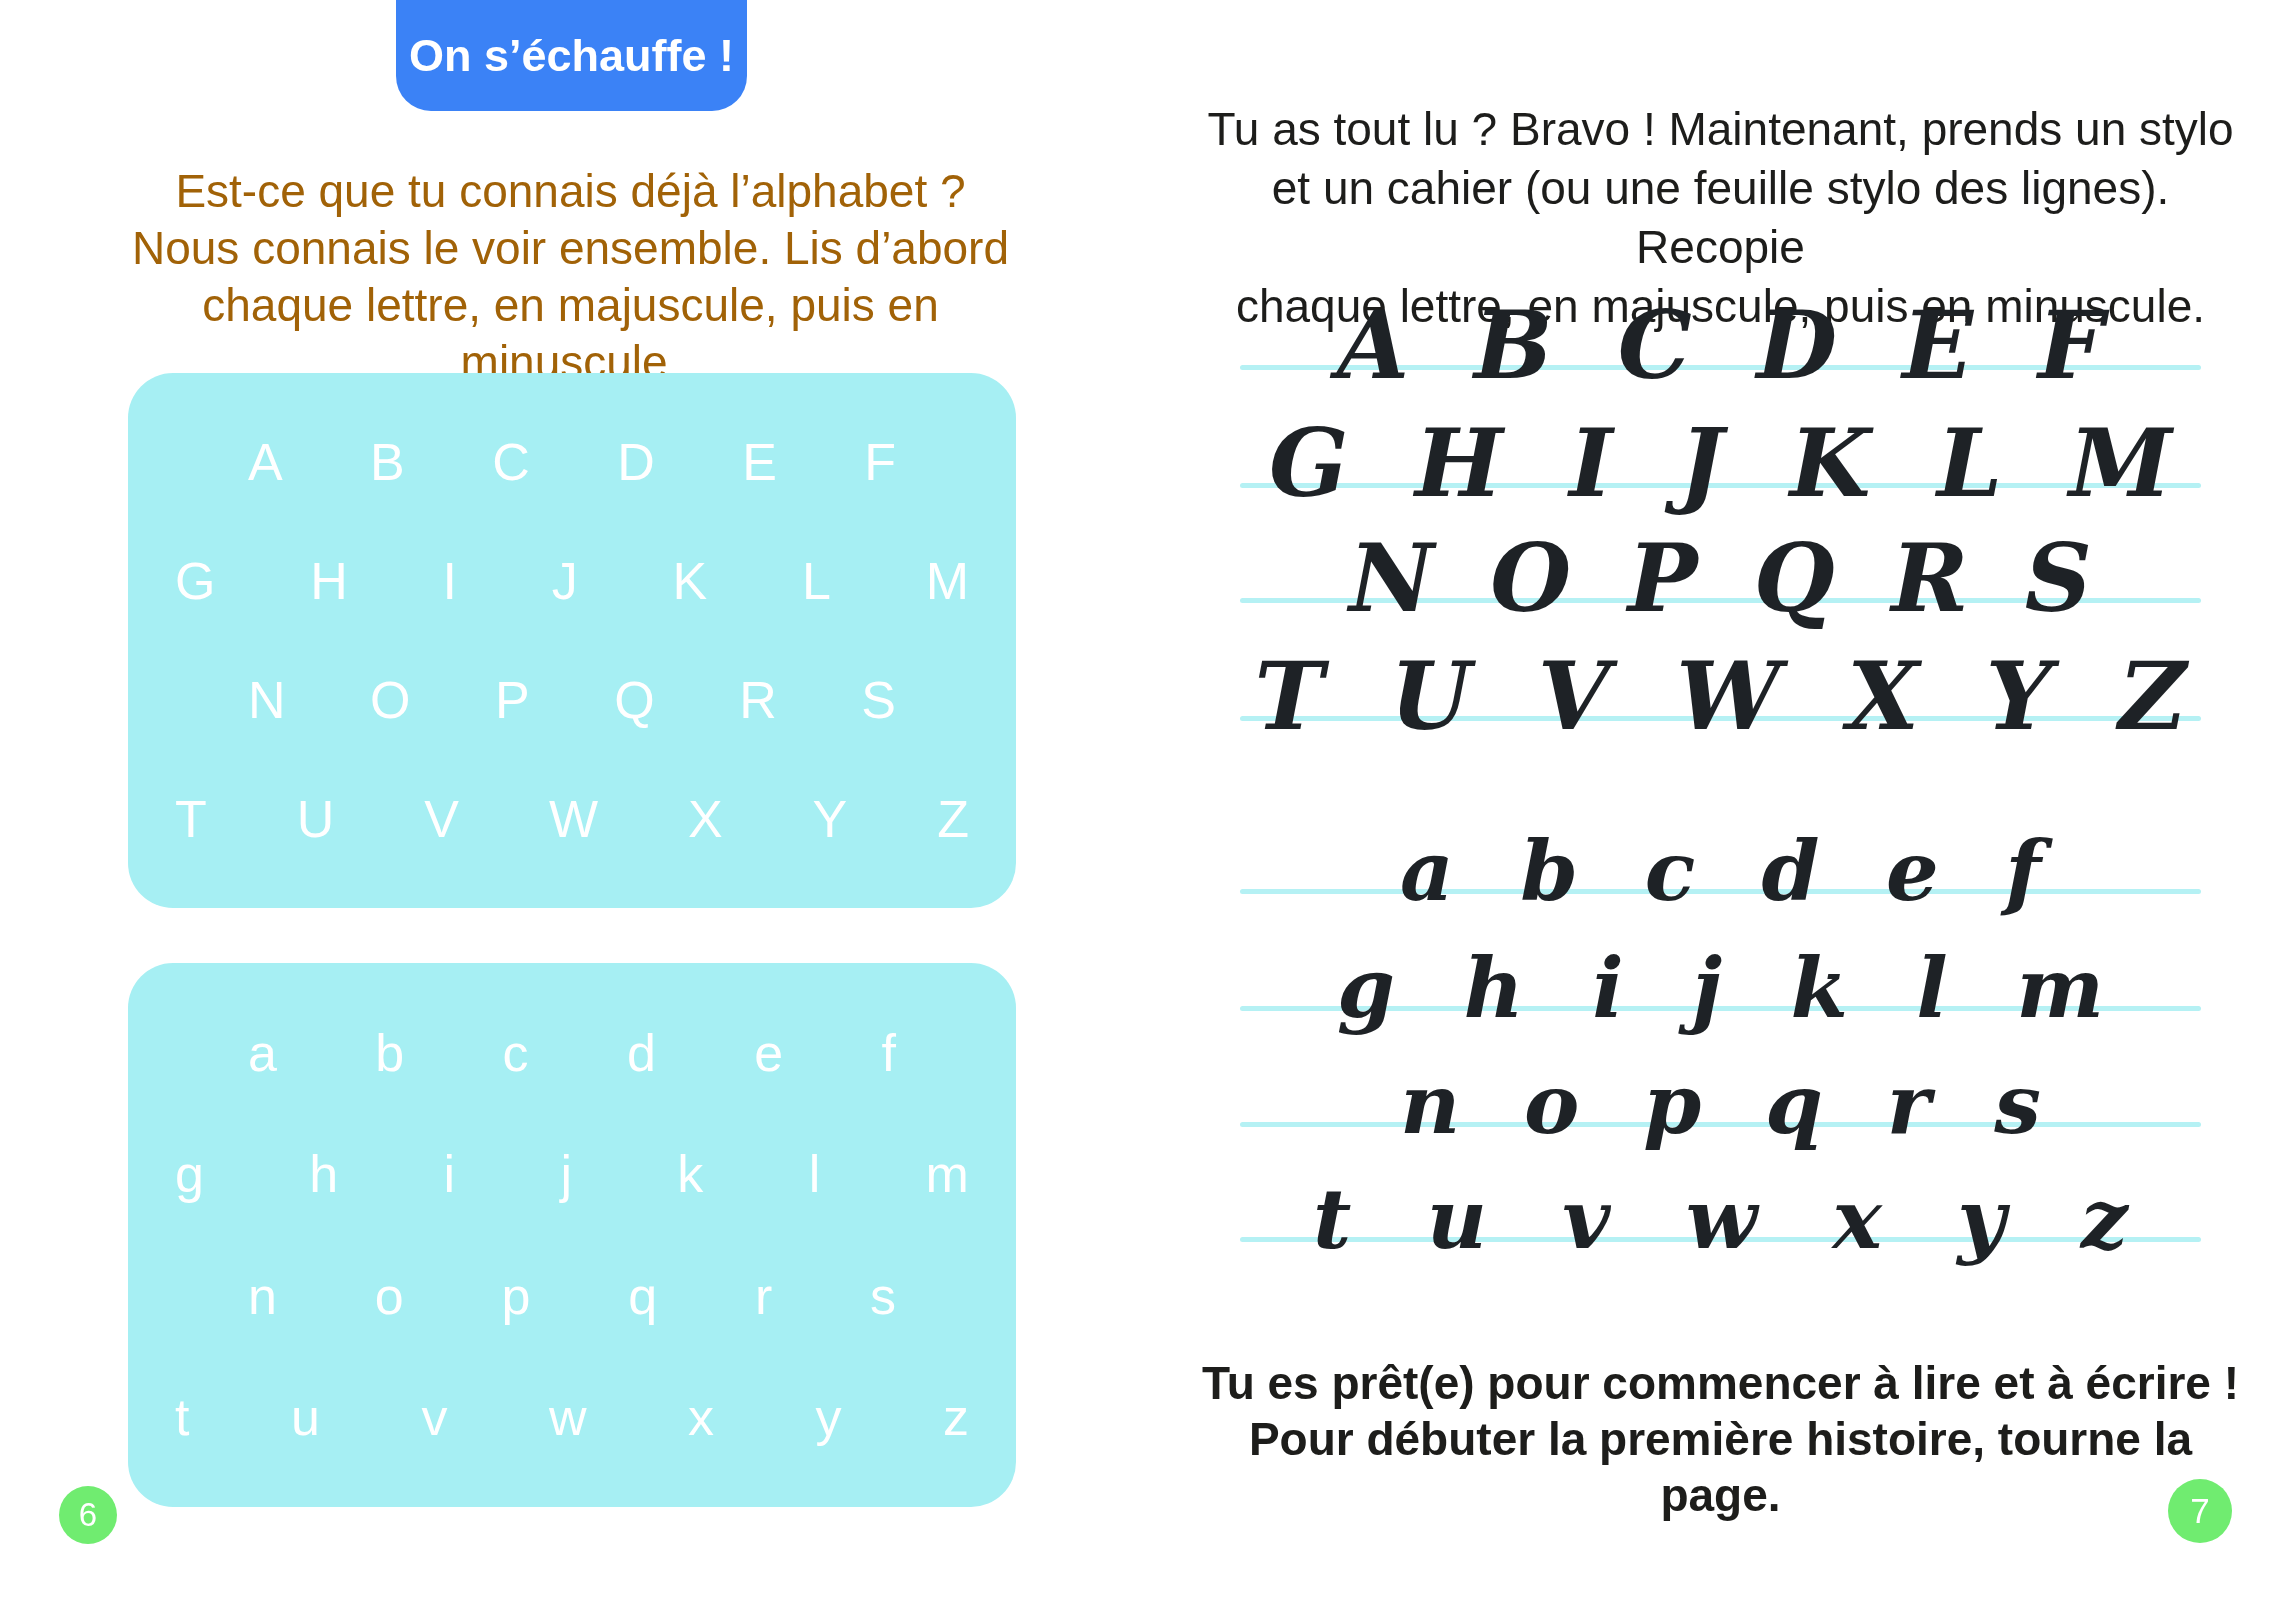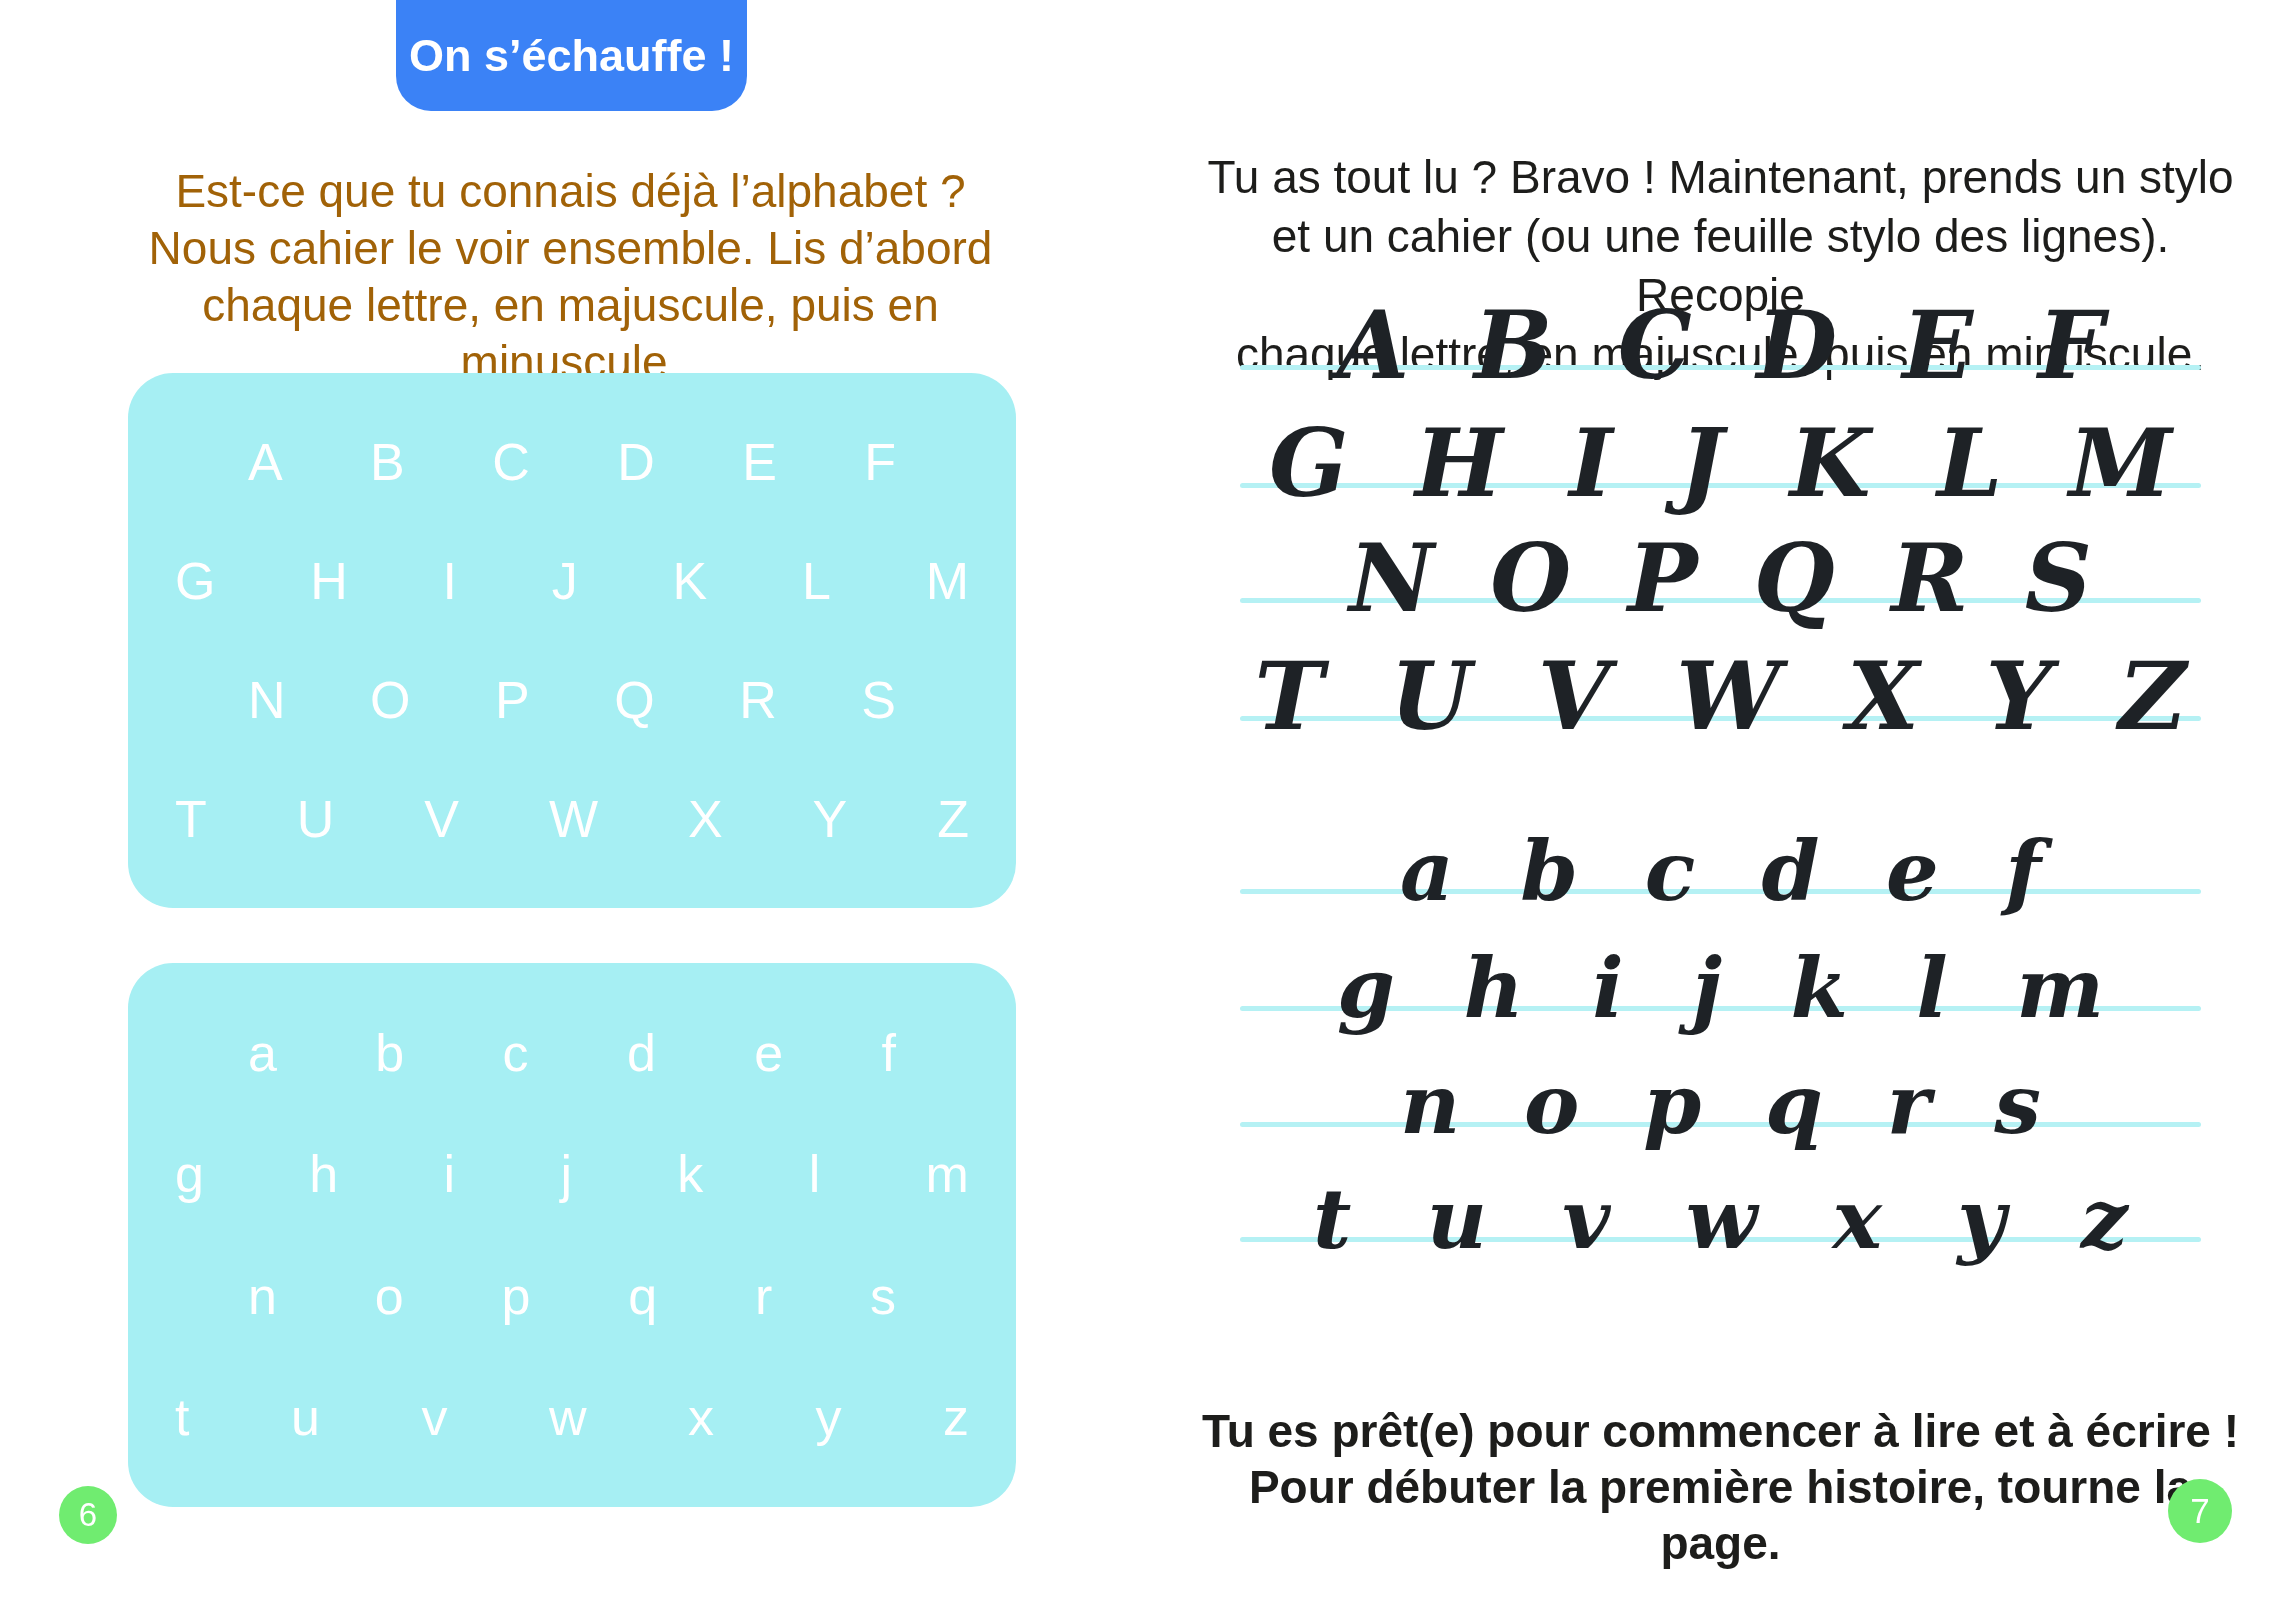--- a/index.html
+++ b/index.html
@@ -31,21 +31,21 @@
   .abox-row{
     display:flex;justify-content:space-between;
     color:#ffffff;font-size:52px;font-weight:400;line-height:1;
   }
   .abox-row.in7{padding:0 47px;}
   .abox-row.in6{padding:0 120px;}
   
   .rtext{
     position:absolute;left:1187px;width:1067px;
     text-align:center;color:#1D1D1B;
-    font-size:46px;line-height:59px;margin-top:48px;
+    font-size:46px;line-height:59px;
   }
   .rtext.bottom{line-height:56px;}
   .cur-row{
     position:absolute;left:1240px;width:961px;height:122px;
   }
   .rule{
     position:absolute;left:0;right:0;bottom:0;height:4.9px;
     background:#B5F1F4;border-radius:2.9px;
   }
   .cur-letters{
@@ -69,21 +69,21 @@
 <body>
 
 <div class="spread">
 
   <div class="badge">
     <span>On s’échauffe !</span>
   </div>
 
   <div class="intro">
     <div>Est-ce que tu connais déjà l’alphabet ?</div>
-    <div>Nous cahier le voir ensemble. Lis d’abord</div>
+    <div>Nous connais le voir ensemble. Lis d’abord</div>
     <div>chaque lettre, en majuscule, puis en minuscule.</div>
   </div>
 
   <div class="abox" style="top:373px;height:535px;">
     <div class="abox-row in6">
         <span class="boxletter">A</span>
         <span class="boxletter">B</span>
         <span class="boxletter">C</span>
         <span class="boxletter">D</span>
         <span class="boxletter">E</span>

